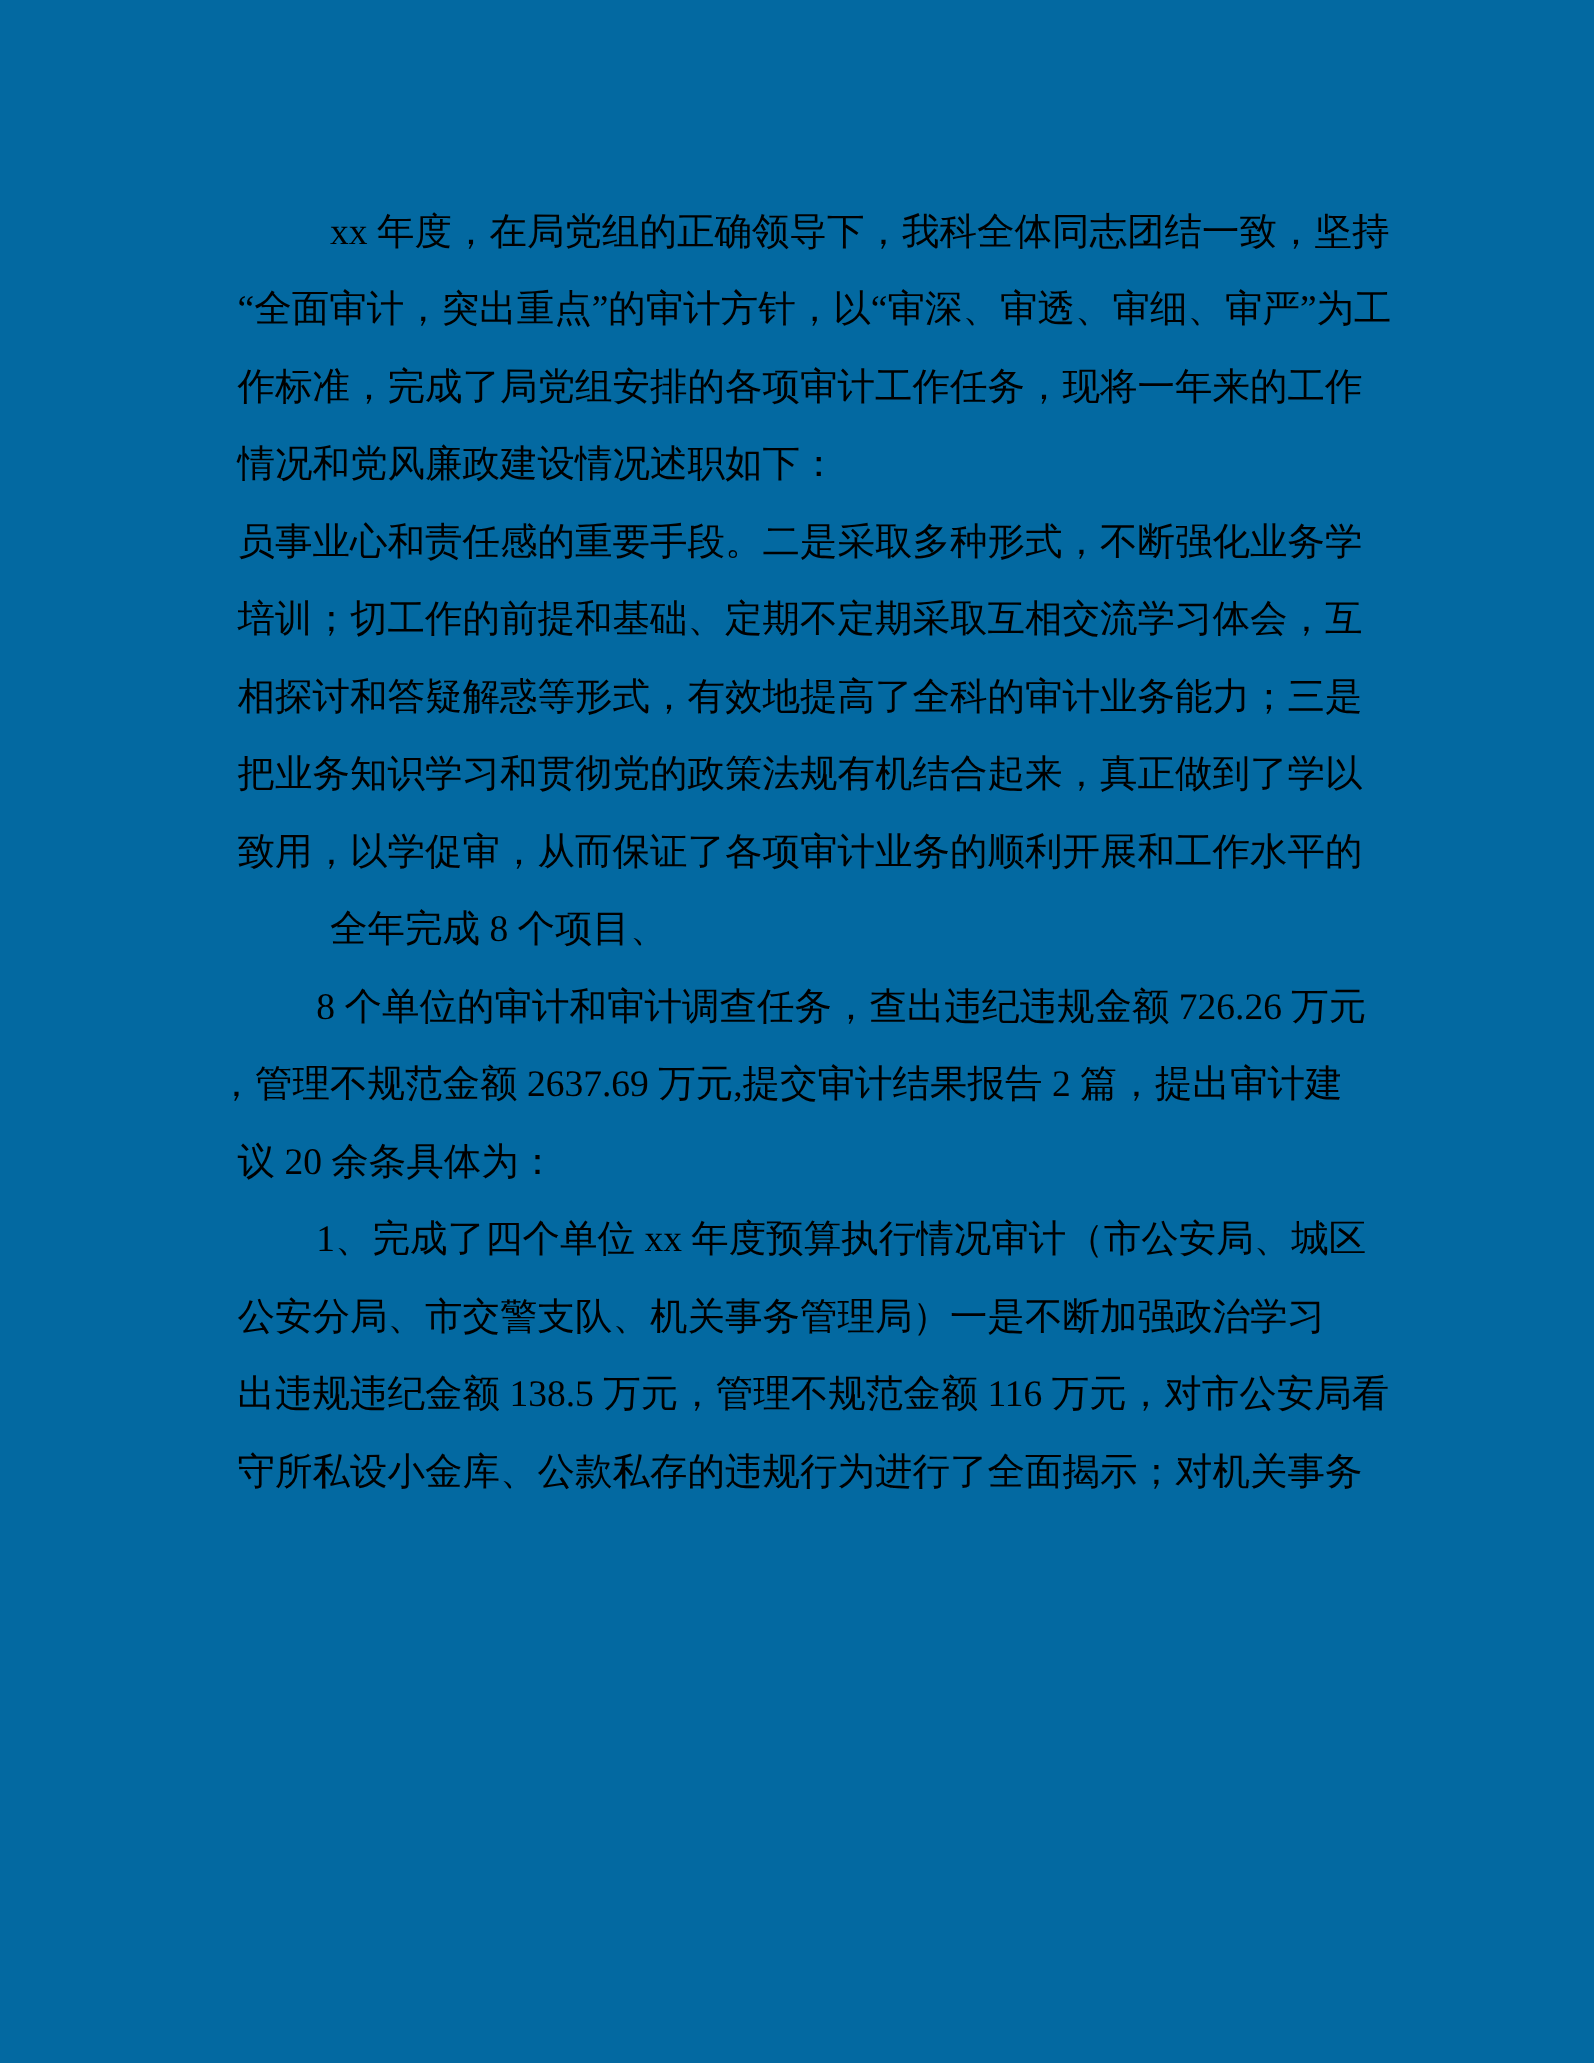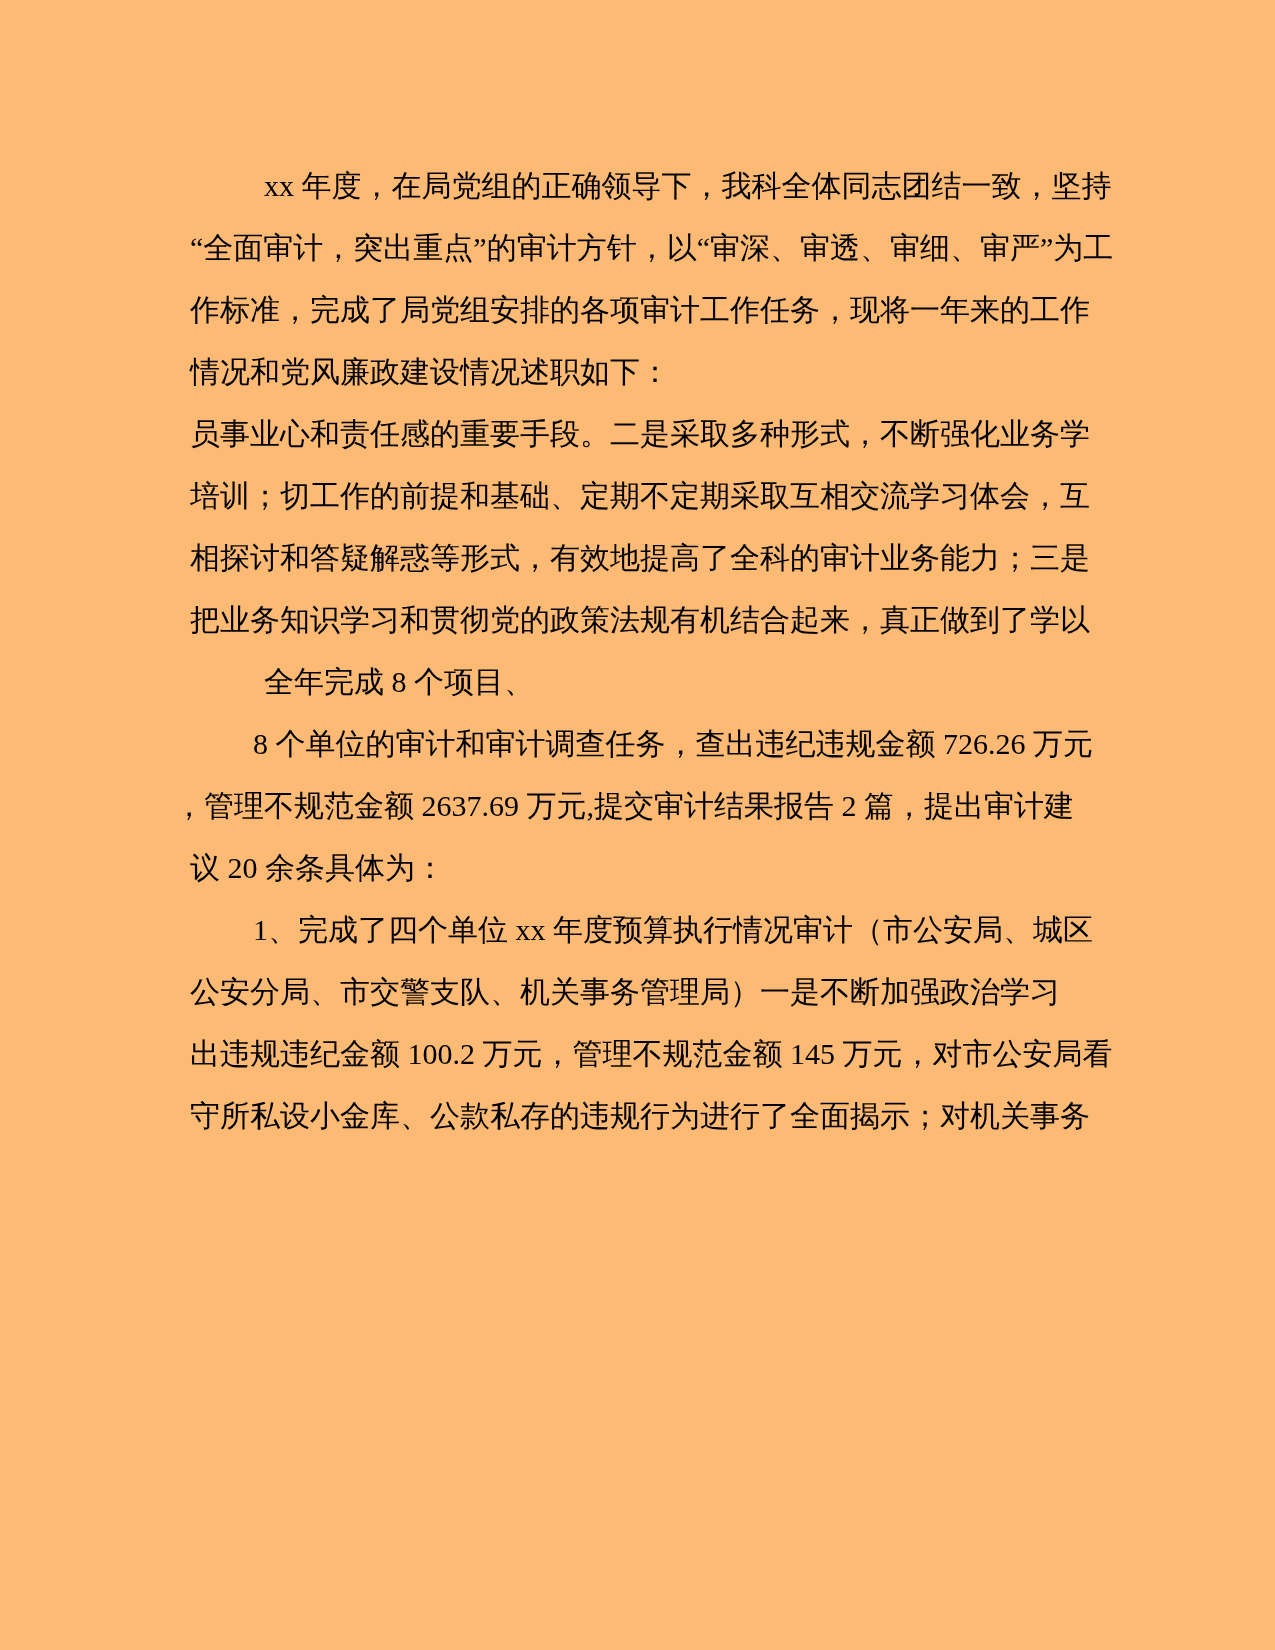--- a/index.html
+++ b/index.html
@@ -29,32 +29,33 @@
     font-weight: 400;
     letter-spacing: 0px;
   }
   .indent-para { padding-left: 74px; }
   .indent-num  { padding-left: 63px; }
   .hang        { margin-left: -16px; }
 </style>
 </head>
 <body>
 
-<div class="page" style="background: #fdba74; color: rgb(0, 0, 0);">
+<div class="page" style="background: #0369a1; color: rgb(0, 0, 0);">
   <div id="doc-body">
       <div class="line indent-para">xx 年度，在局党组的正确领导下，我科全体同志团结一致，坚持</div>
       <div class="line">“全面审计，突出重点”的审计方针，以“审深、审透、审细、审严”为工</div>
       <div class="line">作标准，完成了局党组安排的各项审计工作任务，现将一年来的工作</div>
       <div class="line">情况和党风廉政建设情况述职如下：</div>
       <div class="line">员事业心和责任感的重要手段。二是采取多种形式，不断强化业务学</div>
       <div class="line">培训；切工作的前提和基础、定期不定期采取互相交流学习体会，互</div>
       <div class="line">相探讨和答疑解惑等形式，有效地提高了全科的审计业务能力；三是</div>
       <div class="line">把业务知识学习和贯彻党的政策法规有机结合起来，真正做到了学以</div>
+      <div class="line">致用，以学促审，从而保证了各项审计业务的顺利开展和工作水平的</div>
       <div class="line indent-para">全年完成 8 个项目、</div>
       <div class="line indent-num">8 个单位的审计和审计调查任务，查出违纪违规金额 726.26 万元</div>
       <div class="line hang">，管理不规范金额 2637.69 万元,提交审计结果报告 2 篇，提出审计建</div>
       <div class="line">议 20 余条具体为：</div>
       <div class="line indent-num">1、完成了四个单位 xx 年度预算执行情况审计（市公安局、城区</div>
       <div class="line">公安分局、市交警支队、机关事务管理局）一是不断加强政治学习</div>
-      <div class="line">出违规违纪金额 100.2 万元，管理不规范金额 145 万元，对市公安局看</div>
+      <div class="line">出违规违纪金额 138.5 万元，管理不规范金额 116 万元，对市公安局看</div>
       <div class="line">守所私设小金库、公款私存的违规行为进行了全面揭示；对机关事务</div>
     </div>
 </div>
 
 </body></html>

